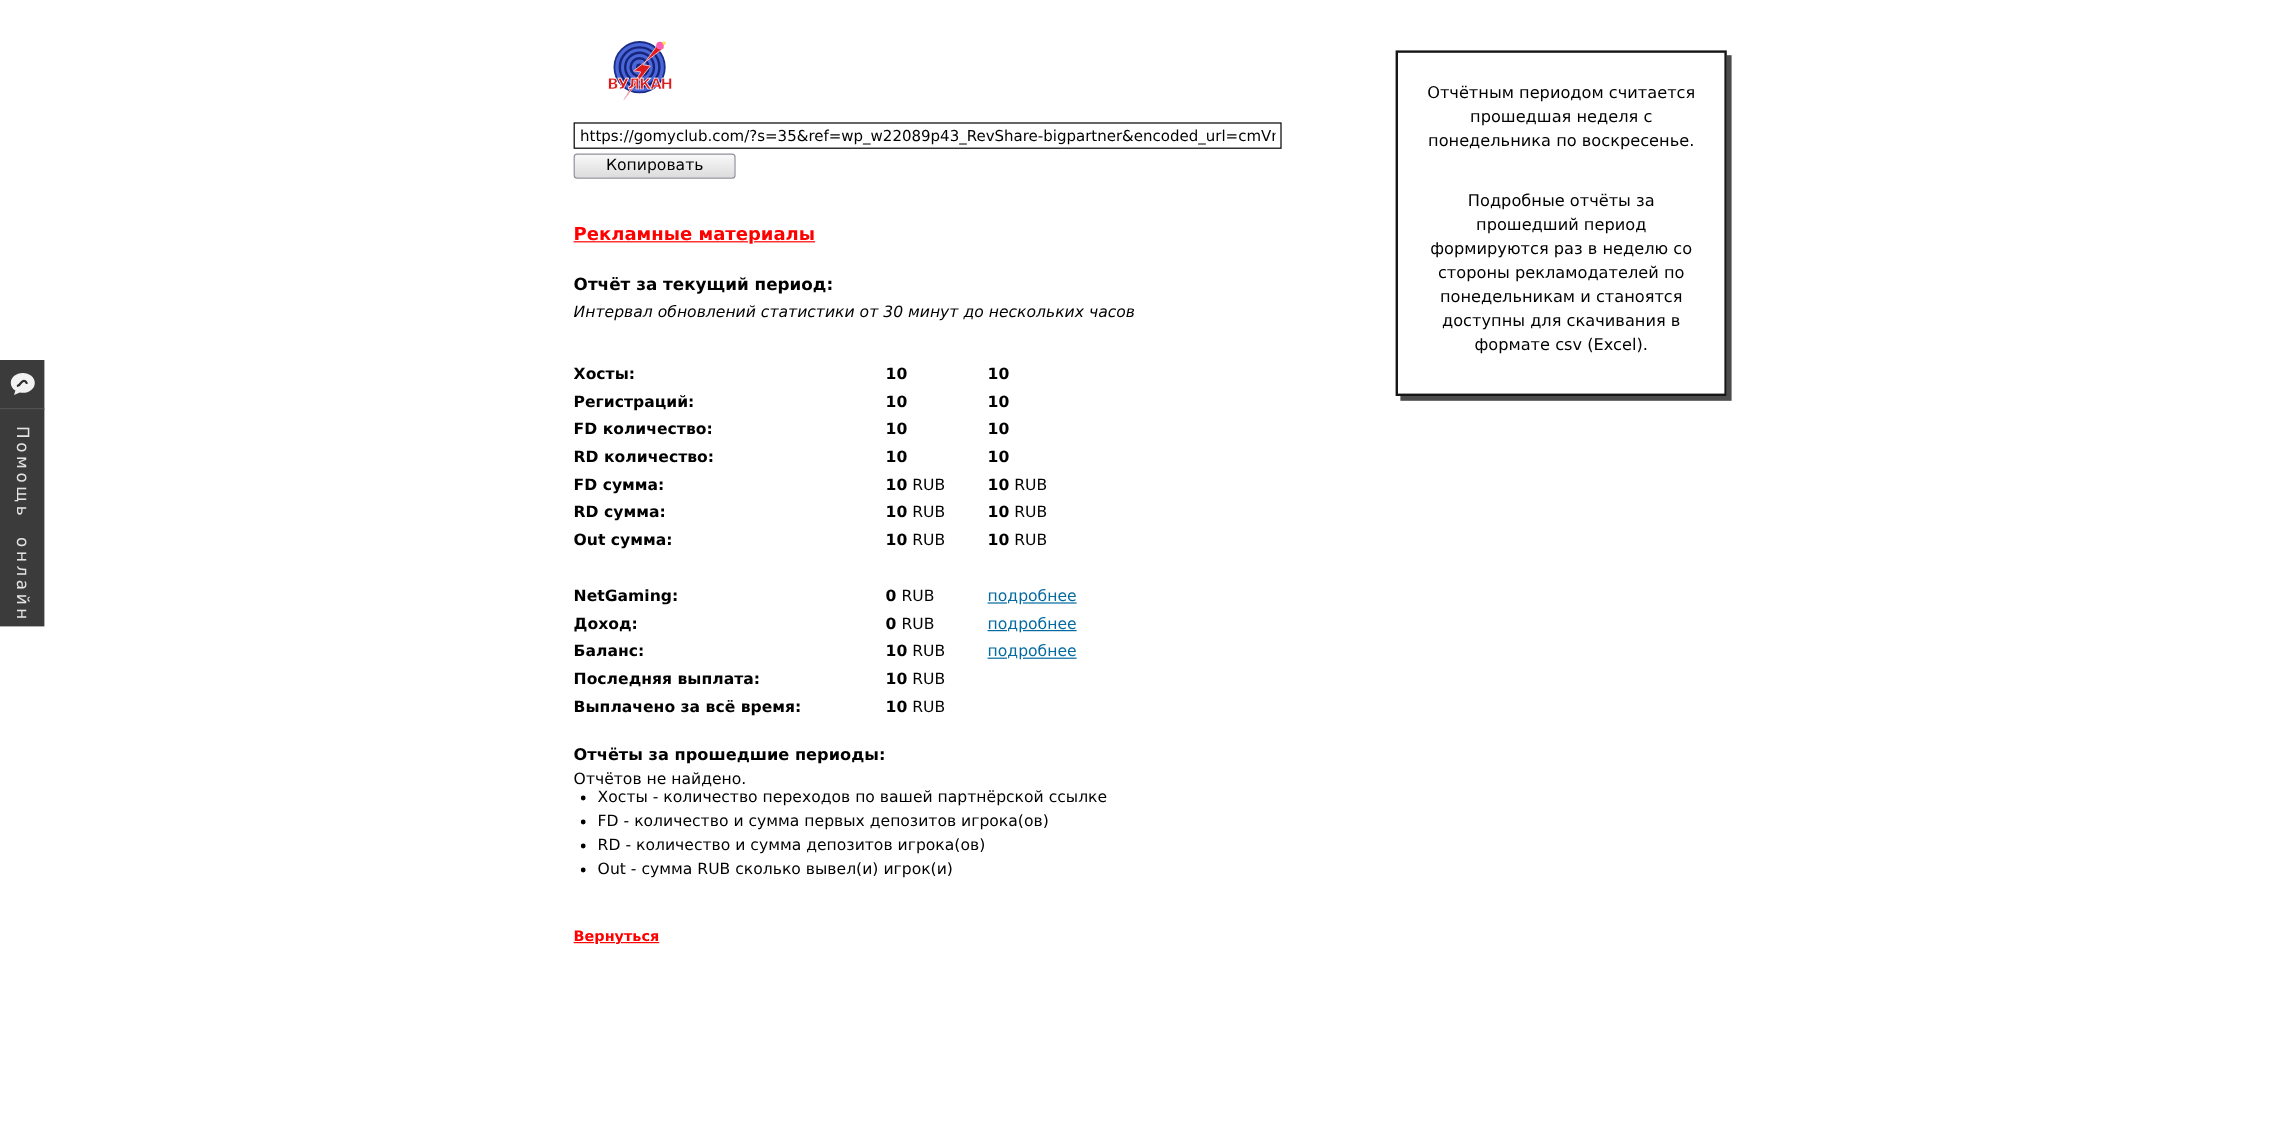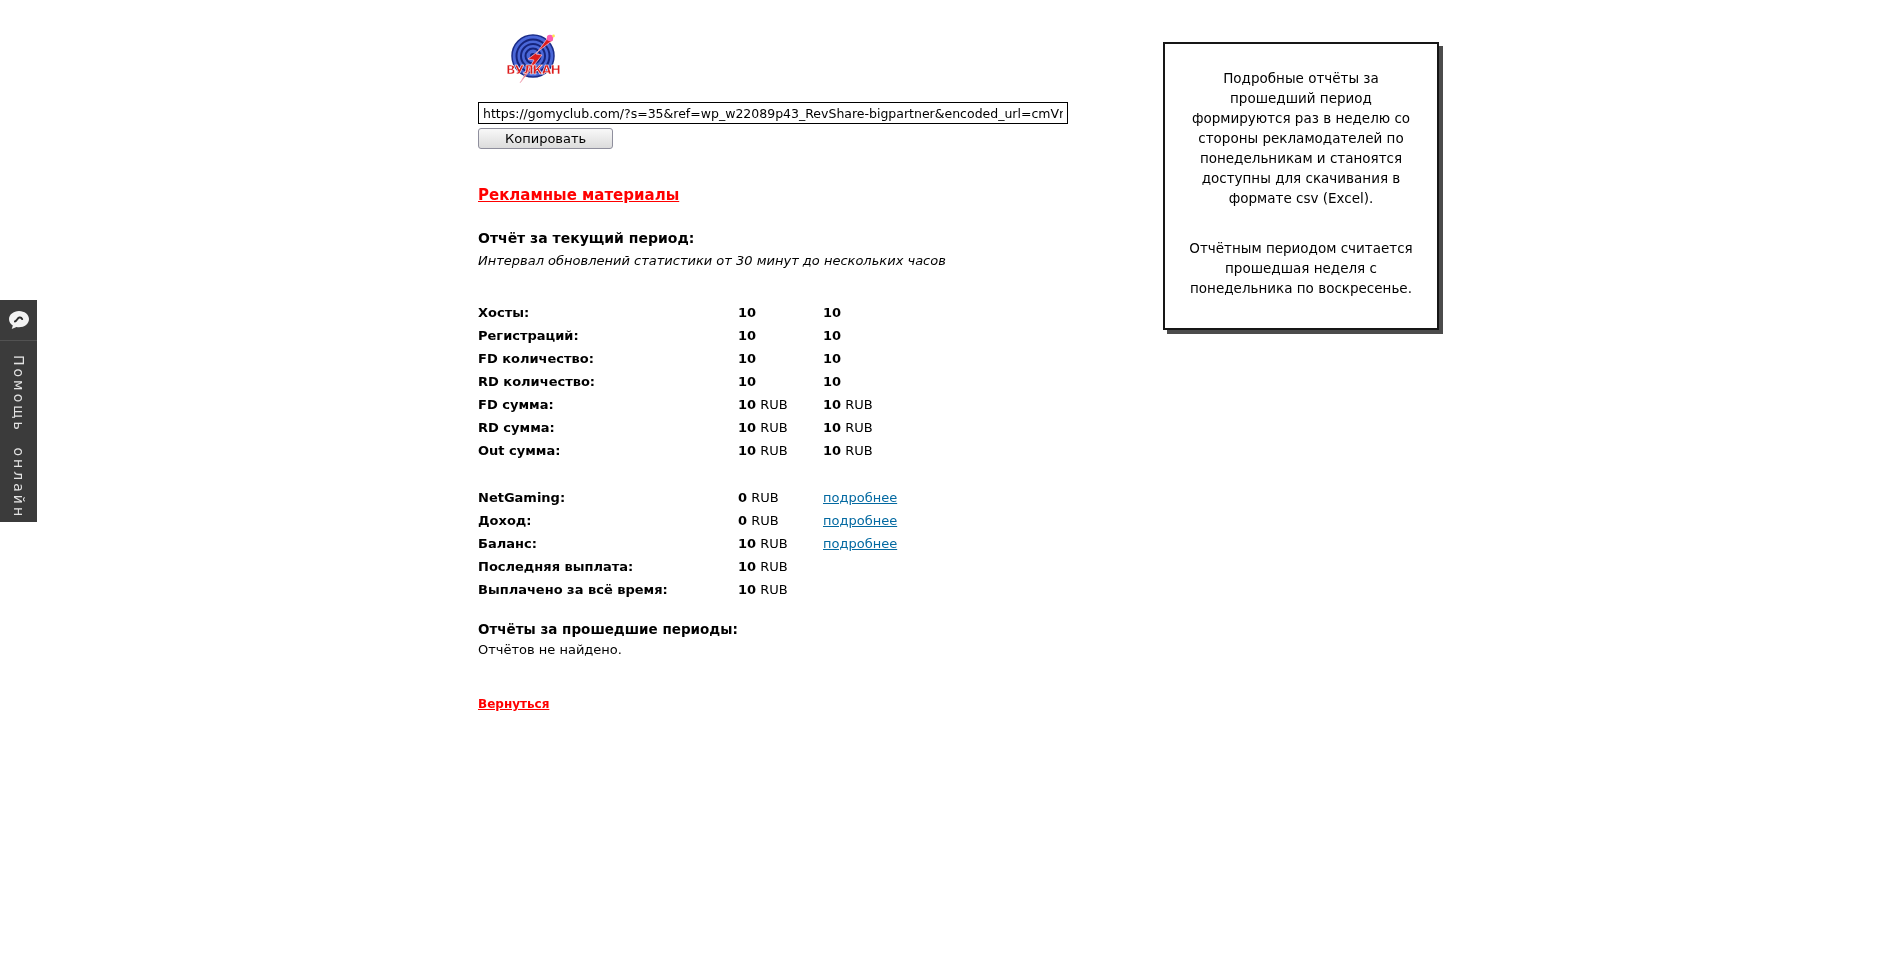--- a/index.html
+++ b/index.html
@@ -185,23 +185,30 @@
 
   
   <div class="past">
     <div class="past-title">Отчёты за прошедшие периоды:</div>
     <div class="past-empty">Отчётов не найдено.</div>
   </div>
 
   
 
   
+  <ul class="blist blist2">
+
+  <li>Хосты - количество переходов по вашей партнёрской ссылке</li>
+      <li>FD - количество и сумма первых депозитов игрока(ов)</li>
+      <li>RD - количество и сумма депозитов игрока(ов)</li>
+      <li>Out - сумма RUB сколько вывел(и) игрок(и)</li>
+    </ul>
 
   <div class="back-row">
     <a class="red-link">Вернуться</a>
   </div>
 
 </div>
 
 <div class="info-box">
+  <p>Отчётным периодом считается прошедшая неделя с понедельника по воскресенье.</p>
   <p>Подробные отчёты за прошедший период формируются раз в неделю со стороны рекламодателей по понедельникам и станоятся доступны для скачивания в формате csv (Excel).</p>
-  <p>Отчётным периодом считается прошедшая неделя с понедельника по воскресенье.</p>
 </div>
 
 </body></html>

